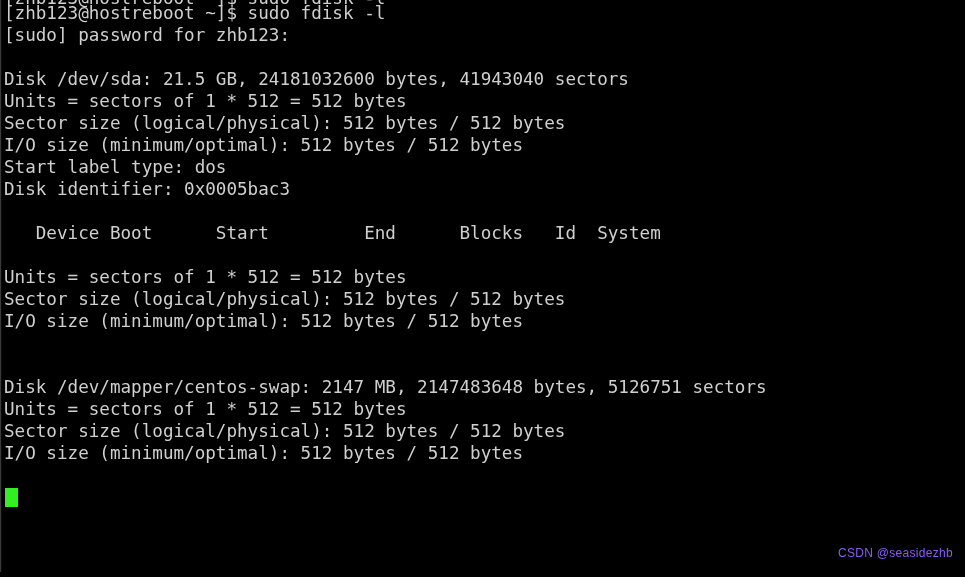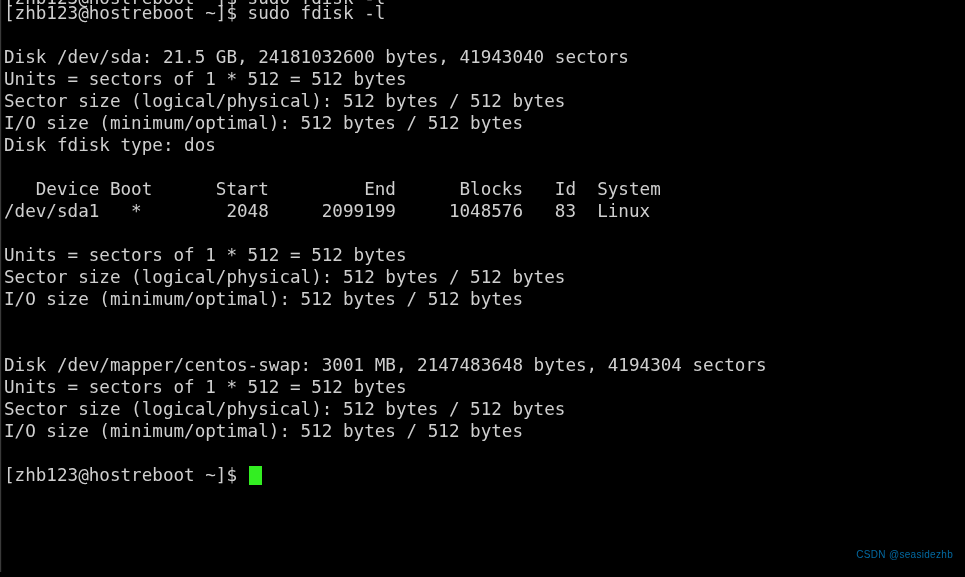--- a/index.html
+++ b/index.html
@@ -66,56 +66,57 @@
     height: 19px;
     background: #33ee22;
     vertical-align: -4px;
     margin-left: 1px;
   }
   #watermark {
     position: absolute;
     right: 12px;
     bottom: 12px;
     font-family: "Liberation Sans", "DejaVu Sans", sans-serif;
-    font-size: 10px;
-    color: #0369a1;
+    font-size: 12px;
+    color: #8b5cf6;
     letter-spacing: 0.3px;
     white-space: pre;
     z-index: 4;
   }
 </style>
 </head>
 <body>
 
 <div id="screen">
 
   <div id="left-border"></div>
 
   <div id="clipped-top">[zhb123@hostreboot ~]$ sudo fdisk -l</div>
 
   <div id="term">
       <div class="line">[zhb123@hostreboot ~]$ sudo fdisk -l</div>
+      <div class="line">[sudo] password for zhb123:</div>
       <div class="line blank"></div>
       <div class="line">Disk /dev/sda: 21.5 GB, 24181032600 bytes, 41943040 sectors</div>
       <div class="line">Units = sectors of 1 * 512 = 512 bytes</div>
       <div class="line">Sector size (logical/physical): 512 bytes / 512 bytes</div>
       <div class="line">I/O size (minimum/optimal): 512 bytes / 512 bytes</div>
-      <div class="line">Disk fdisk type: dos</div>
+      <div class="line">Start label type: dos</div>
+      <div class="line">Disk identifier: 0x0005bac3</div>
       <div class="line blank"></div>
       <div class="line">   Device Boot      Start         End      Blocks   Id  System</div>
-      <div class="line">/dev/sda1   *        2048     2099199     1048576   83  Linux</div>
       <div class="line blank"></div>
       <div class="line">Units = sectors of 1 * 512 = 512 bytes</div>
       <div class="line">Sector size (logical/physical): 512 bytes / 512 bytes</div>
       <div class="line">I/O size (minimum/optimal): 512 bytes / 512 bytes</div>
       <div class="line blank"></div>
       <div class="line blank"></div>
-      <div class="line">Disk /dev/mapper/centos-swap: 3001 MB, 2147483648 bytes, 4194304 sectors</div>
+      <div class="line">Disk /dev/mapper/centos-swap: 2147 MB, 2147483648 bytes, 5126751 sectors</div>
       <div class="line">Units = sectors of 1 * 512 = 512 bytes</div>
       <div class="line">Sector size (logical/physical): 512 bytes / 512 bytes</div>
       <div class="line">I/O size (minimum/optimal): 512 bytes / 512 bytes</div>
       <div class="line blank"></div>
-      <div class="line prompt-line"><span>[zhb123@hostreboot ~]$ </span><span id="cursor" style="background: rgb(51, 238, 34);"></span></div>
+      <div class="line prompt-line"><span id="cursor" style="background: rgb(51, 238, 34);"></span></div>
     </div>
 
   <div id="watermark">CSDN @seasidezhb</div>
 
 </div>
 
 </body></html>

